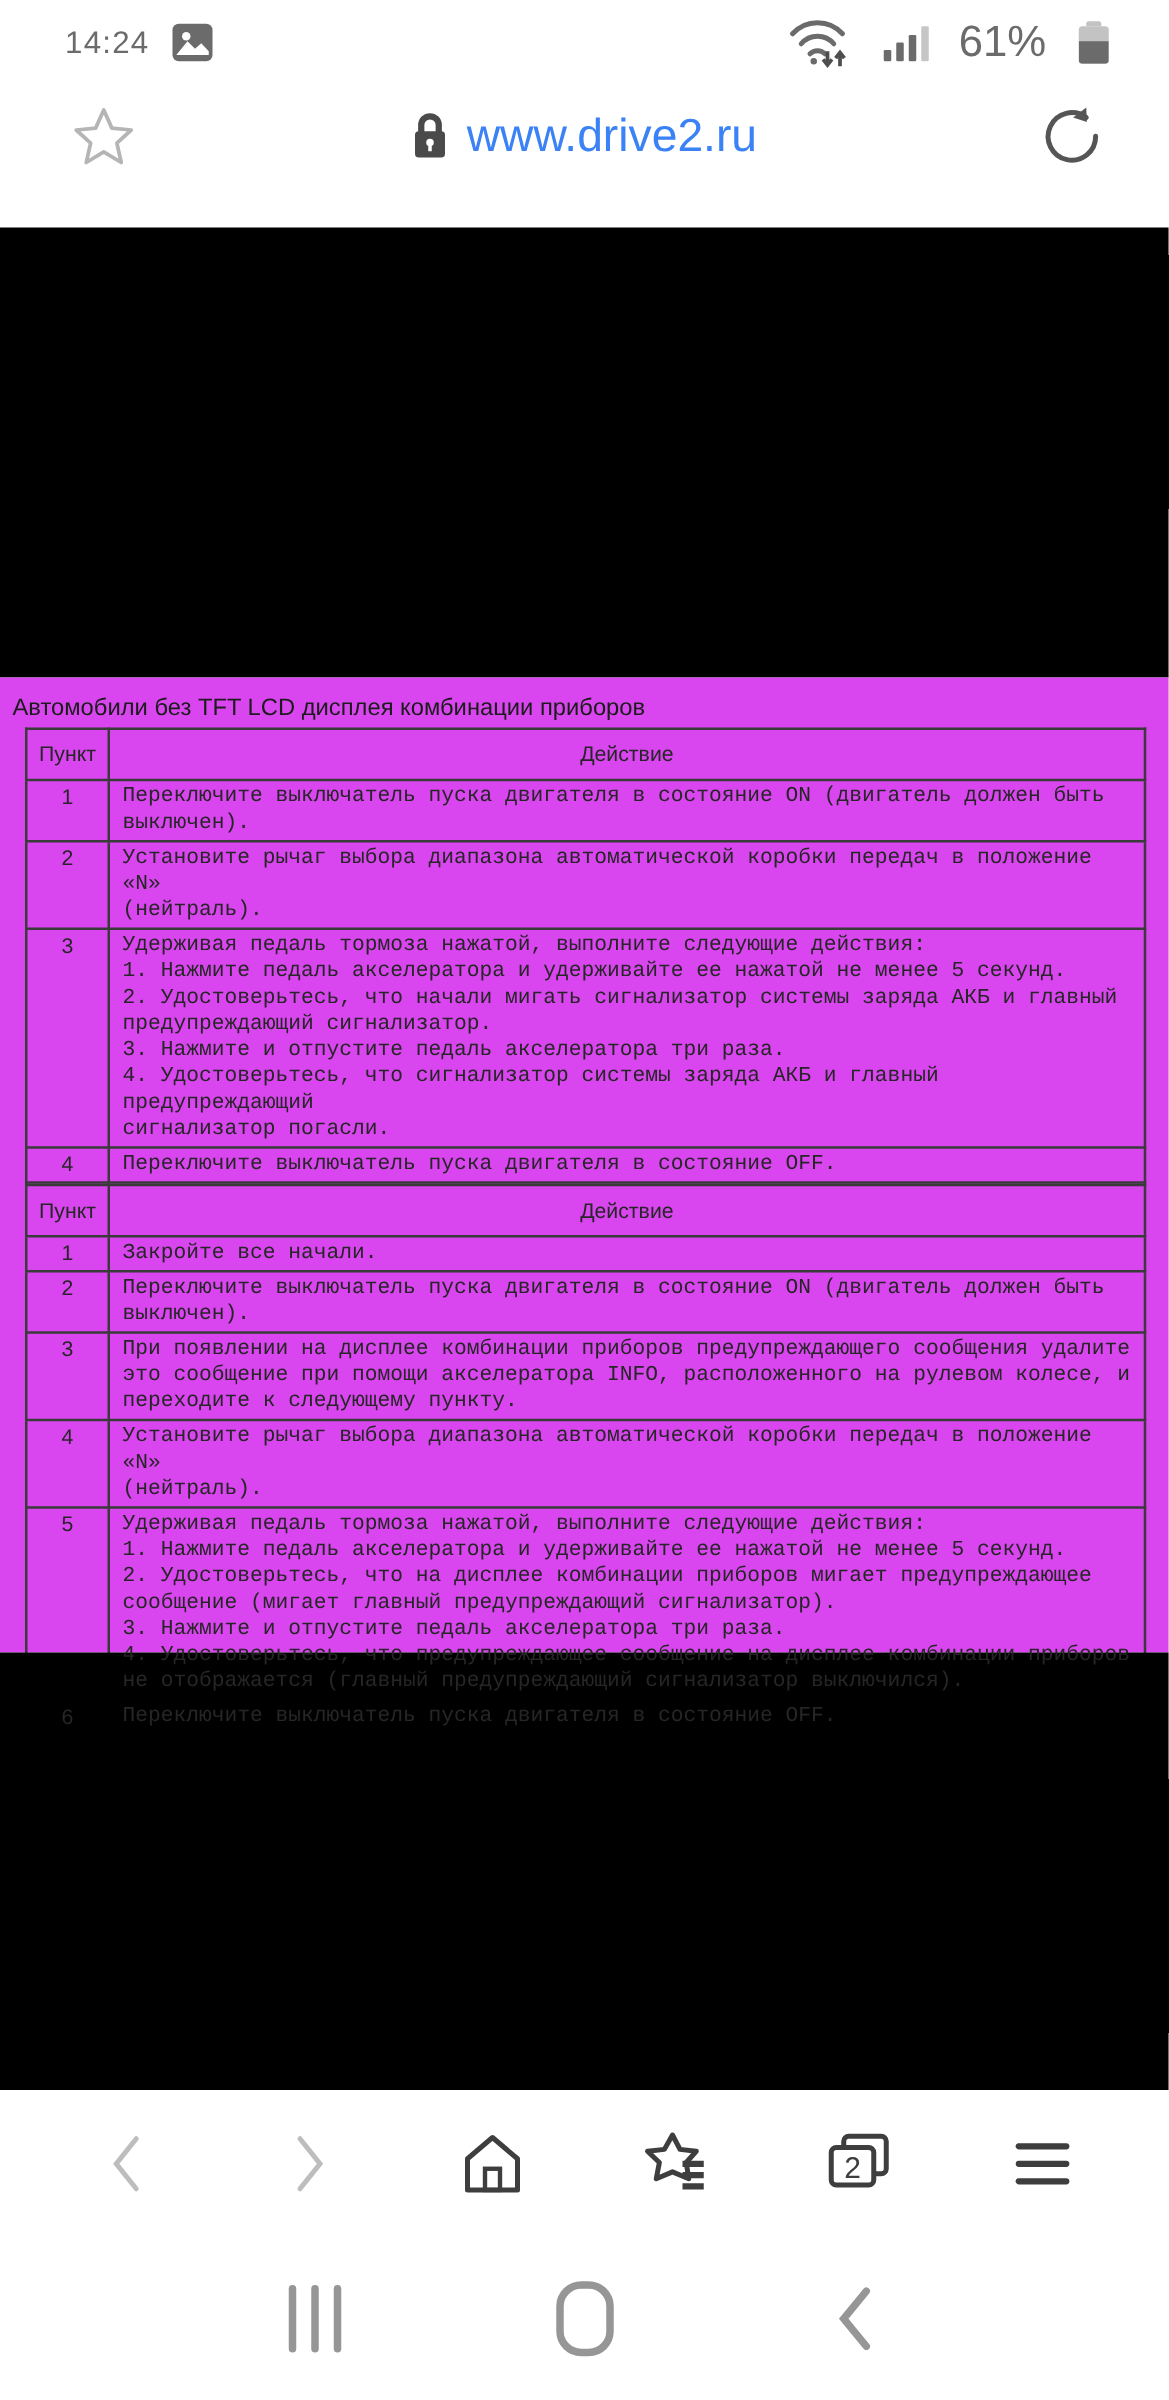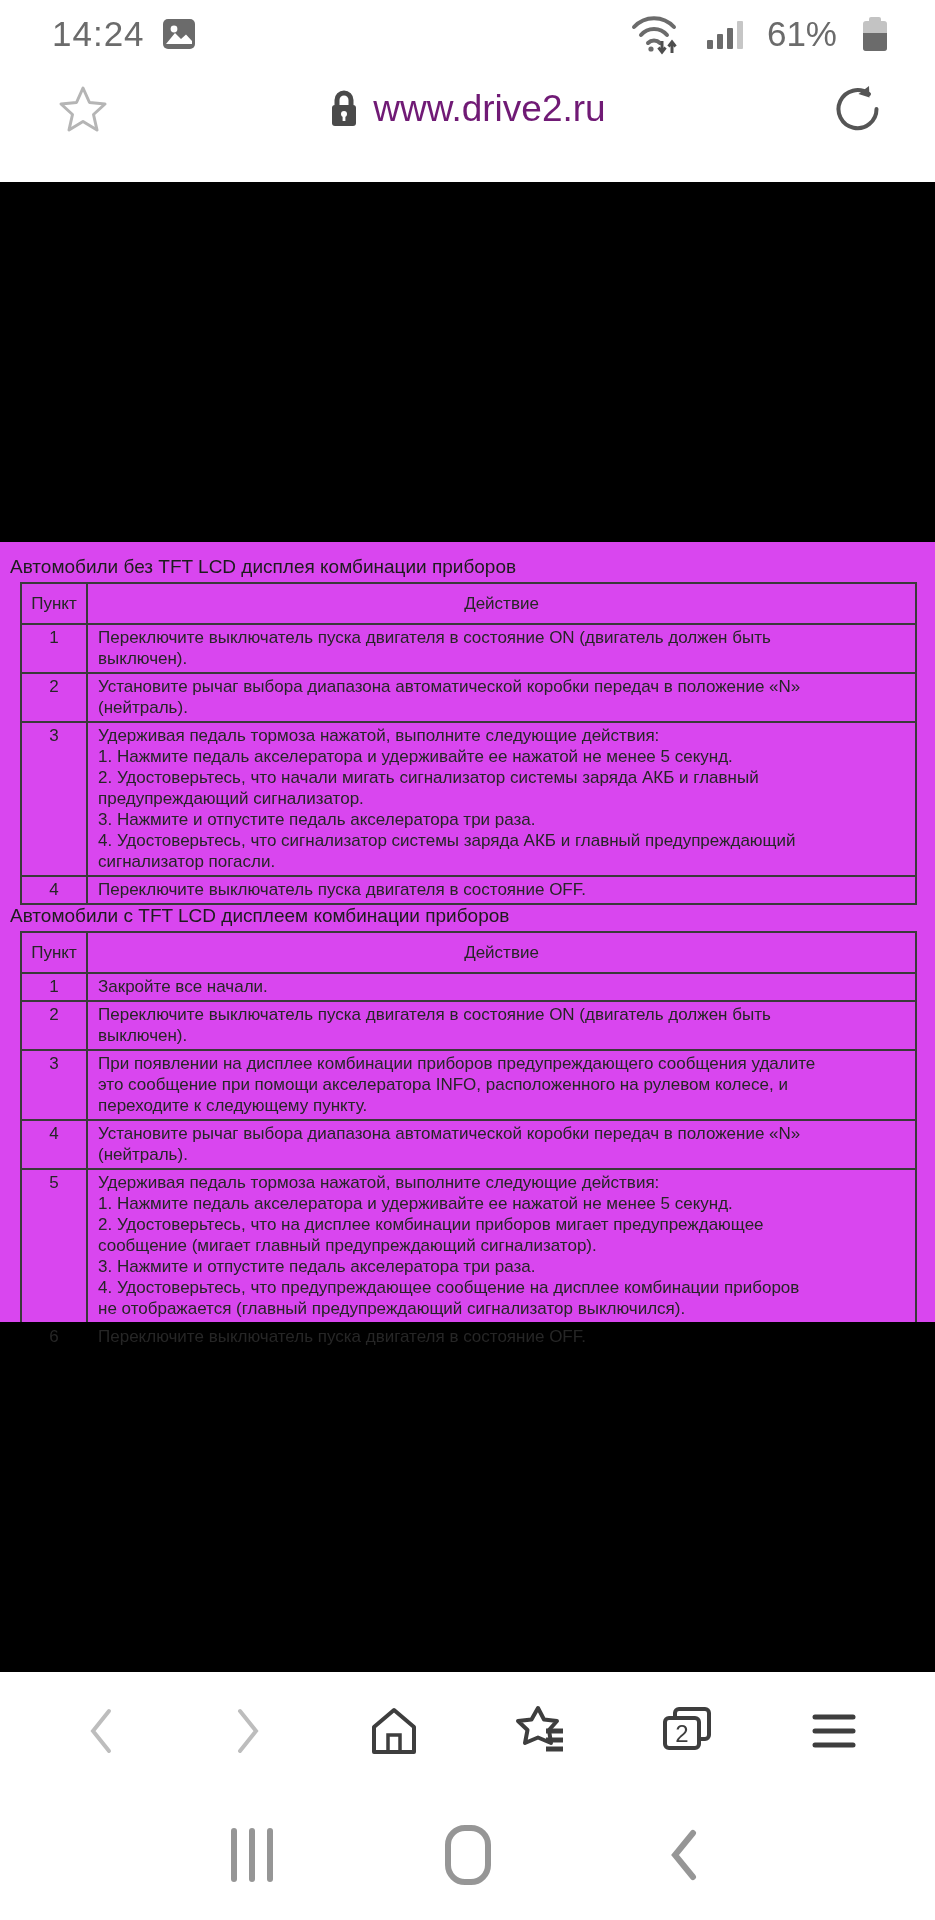--- a/index.html
+++ b/index.html
@@ -3,54 +3,54 @@
 <meta charset="utf-8">
 <style>
   * { margin:0; padding:0; box-sizing:border-box; }
   html,body { width:935px; height:1920px; background:#ffffff; overflow:hidden;
               font-family:"Liberation Sans", sans-serif; }
 
   
   .status-bar { height:62px; display:flex; align-items:center;
                 padding:6px 48px 0 52px; color:#6b6b6b; }
   .status-left { display:flex; align-items:center; gap:16px; }
-  .status-time { font-size:35px; letter-spacing:1px; }
+  .status-time { font-size:25px; letter-spacing:1px; }
   .status-right { margin-left:auto; display:flex; align-items:center; gap:24px; }
   .pct { font-size:35px; }
   .sig-bars { display:flex; align-items:flex-end; gap:4px; height:30px; }
   .sig-bars i { display:block; width:6px; background:#6b6b6b; border-radius:1px; }
   .sig-bars i:nth-child(1){height:9px;} .sig-bars i:nth-child(2){height:15px;}
   .sig-bars i:nth-child(3){height:21px;} .sig-bars i:nth-child(4){height:28px;background:#c6c6c6;}
   .battery { width:24px; height:34px; position:relative; margin-left:2px; }
   .battery .cap { position:absolute; top:0; left:6px; width:12px; height:4px; background:#c3c3c3; border-radius:2px 2px 0 0; }
   .battery .body { position:absolute; top:4px; left:0; right:0; bottom:0; border-radius:3px; overflow:hidden; background:#c3c3c3; }
   .battery .lvl { position:absolute; left:0; right:0; bottom:0; height:61%; background:#6b6b6b; }
 
   
   .addr-bar { height:93px; position:relative; display:flex; align-items:center; background:#fff; }
   .addr-star { position:absolute; left:57px; top:50%; transform:translateY(-50%); }
   .addr-center { margin:0 auto; display:flex; align-items:center; gap:14px; cursor:pointer; }
-  .addr-url { font-size:37px; color:#701a75; }
+  .addr-url { font-size:37px; color:#3b82f6; }
   .addr-reload { position:absolute; right:52px; top:50%; transform:translateY(-50%); }
 
   
   .black-band { background:#000; }
   .band-top { height:360px; }
   .band-bottom { height:350px; }
   .gap-white { height:27px; background:#fff; }
   .doc { height:780px; background:#d946ef; padding:14px 12px 0 8px; color:#262626; }
   .doc-title { font-size:19px; color:#1c1c1c; margin:10px 0 4px 2px; }
   .doc-title:first-child { margin-top:0; }
   table.manual { border-collapse:collapse; margin-left:12px; width:897px;
                  font-size:17px; line-height:21px; color:#262626; table-layout:fixed; }
   table.manual th, table.manual td { border:2px solid #3a3a3a; font-weight:400; }
   table.manual th { height:41px; text-align:center; padding:1px 2px; }
   th.col-num, td.cell-num { width:66px; }
   td.cell-num { text-align:center; vertical-align:top; padding-top:2px; }
-  td.cell-action { padding:2px 8px 3px 10px; white-space:pre-line; }
+  td.cell-action { padding:2px 8px 3px 10px; white-space:pre-line;font-family:Liberation Mono, monospace; }
 
   
   .toolbar { height:118px; background:#fff; display:flex; align-items:center; justify-content:space-evenly; }
   .tb-btn { width:90px; height:90px; display:flex; align-items:center; justify-content:center; cursor:pointer; }
 
   
   .navbar { height:130px; background:#fff; display:flex; align-items:center; justify-content:space-evenly; padding:0 92px; }
   .nv-btn { width:110px; height:90px; display:flex; align-items:center; justify-content:center; cursor:pointer; }
 
   svg { display:block; }
@@ -165,21 +165,20 @@
           </tr>
           <tr>
             <td class="cell-num">4</td>
             <td class="cell-action">Переключите выключатель пуска двигателя в состояние OFF.</td>
           </tr>
         </tbody>
     </table>
   </div>
 
   <div class="doc-section">
-    <div class="doc-title">Автомобили с TFT LCD дисплеем комбинации приборов</div>
     <table class="manual">
       <thead>
         <tr>
           <th class="col-num">Пункт</th>
           <th class="col-action">Действие</th>
         </tr>
       </thead>
       <tbody>
           <tr>
             <td class="cell-num">1</td>

